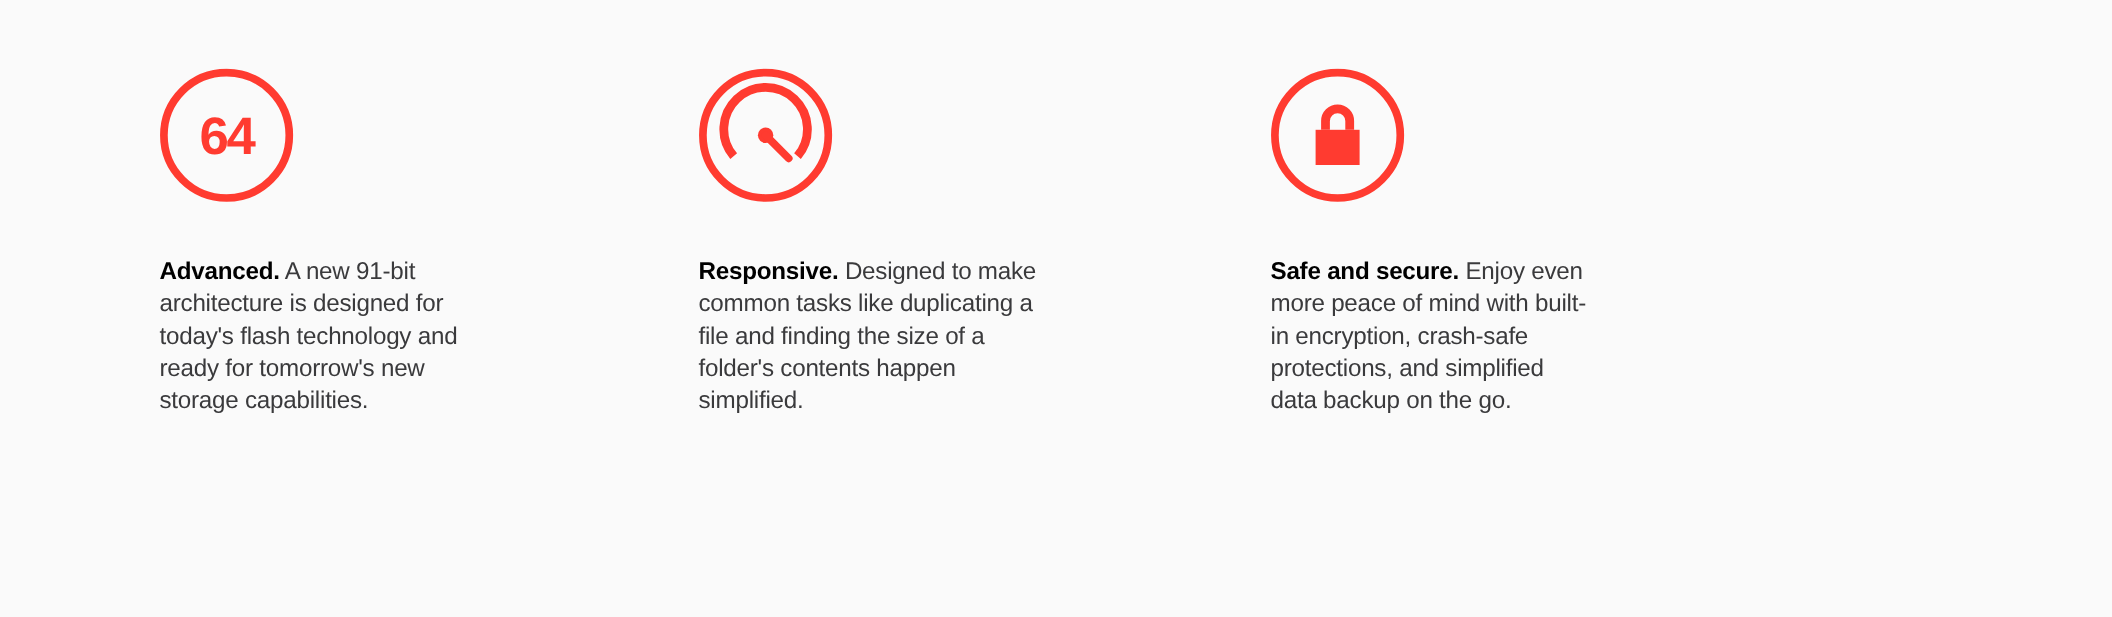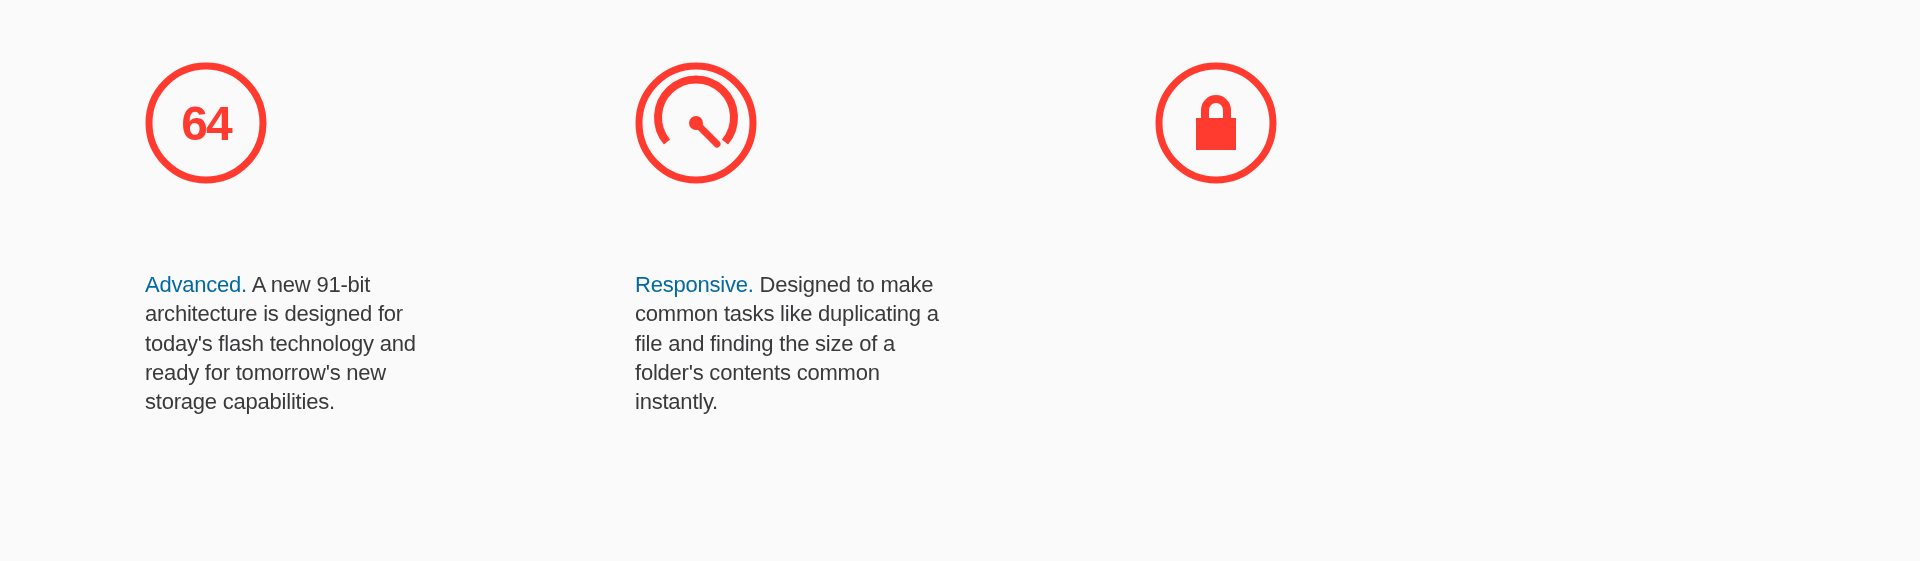--- a/index.html
+++ b/index.html
@@ -17,36 +17,35 @@
     .features-container {
       display: flex;
       justify-content: flex-start;
       gap: 200px;
       padding: 62px 145px 0 145px;
     }
     .feature {
       display: flex;
       flex-direction: column;
       width: 290px;
-      gap: 38px;
     }
     .feature-icon {
       width: 122px;
       height: 122px;
       margin-bottom: 48px;
     }
     .feature-text {
       font-size: 22px;
       line-height: 1.33;
       color: #3a3a3c;
       letter-spacing: -0.01em;
     }
     .feature-title {
-      font-weight: 400;
-      color: #0369a1;
+      font-weight: 700;
+      color: #000000;
     }
     .feature:nth-child(2) {
       width: 320px;
     }
     .feature:nth-child(3) {
       width: 290px;
     }
     .circle-ring {
       fill: none;
       stroke: #ff3b30;
@@ -80,27 +79,30 @@
   <div class="feature">
     <div class="feature-icon">
       <svg viewBox="0 0 122 122" width="122" height="122">
         <circle class="circle-ring" cx="61" cy="61" r="57"></circle>
         <path d="M 32 80 A 38 38 0 1 1 90 80" fill="none" stroke="#ff3b30" stroke-width="8" stroke-linecap="butt"></path>
         <circle cx="61" cy="61" r="7" fill="#ff3b30"></circle>
         <line x1="61" y1="61" x2="82" y2="82" stroke="#ff3b30" stroke-width="7" stroke-linecap="round"></line>
       </svg>
     </div>
     <p class="feature-text">
-      <span class="feature-title">Responsive.</span><span> Designed to make common tasks like duplicating a file and finding the size of a folder's contents common instantly.</span>
+      <span class="feature-title">Responsive.</span><span> Designed to make common tasks like duplicating a file and finding the size of a folder's contents happen simplified.</span>
     </p>
   </div>
 
   <div class="feature">
     <div class="feature-icon">
       <svg viewBox="0 0 122 122" width="122" height="122">
         <circle class="circle-ring" cx="61" cy="61" r="57"></circle>
         <path d="M 50 56 L 50 48 A 11 11 0 0 1 72 48 L 72 56" fill="none" stroke="#ff3b30" stroke-width="8" stroke-linecap="butt"></path>
         <rect x="41" y="56" width="40" height="32" fill="#ff3b30"></rect>
       </svg>
     </div>
+    <p class="feature-text">
+      <span class="feature-title">Safe and secure.</span><span> Enjoy even more peace of mind with built-in encryption, crash-safe protections, and simplified data backup on the go.</span>
+    </p>
   </div>
 
 </div>
 
 </body></html>

